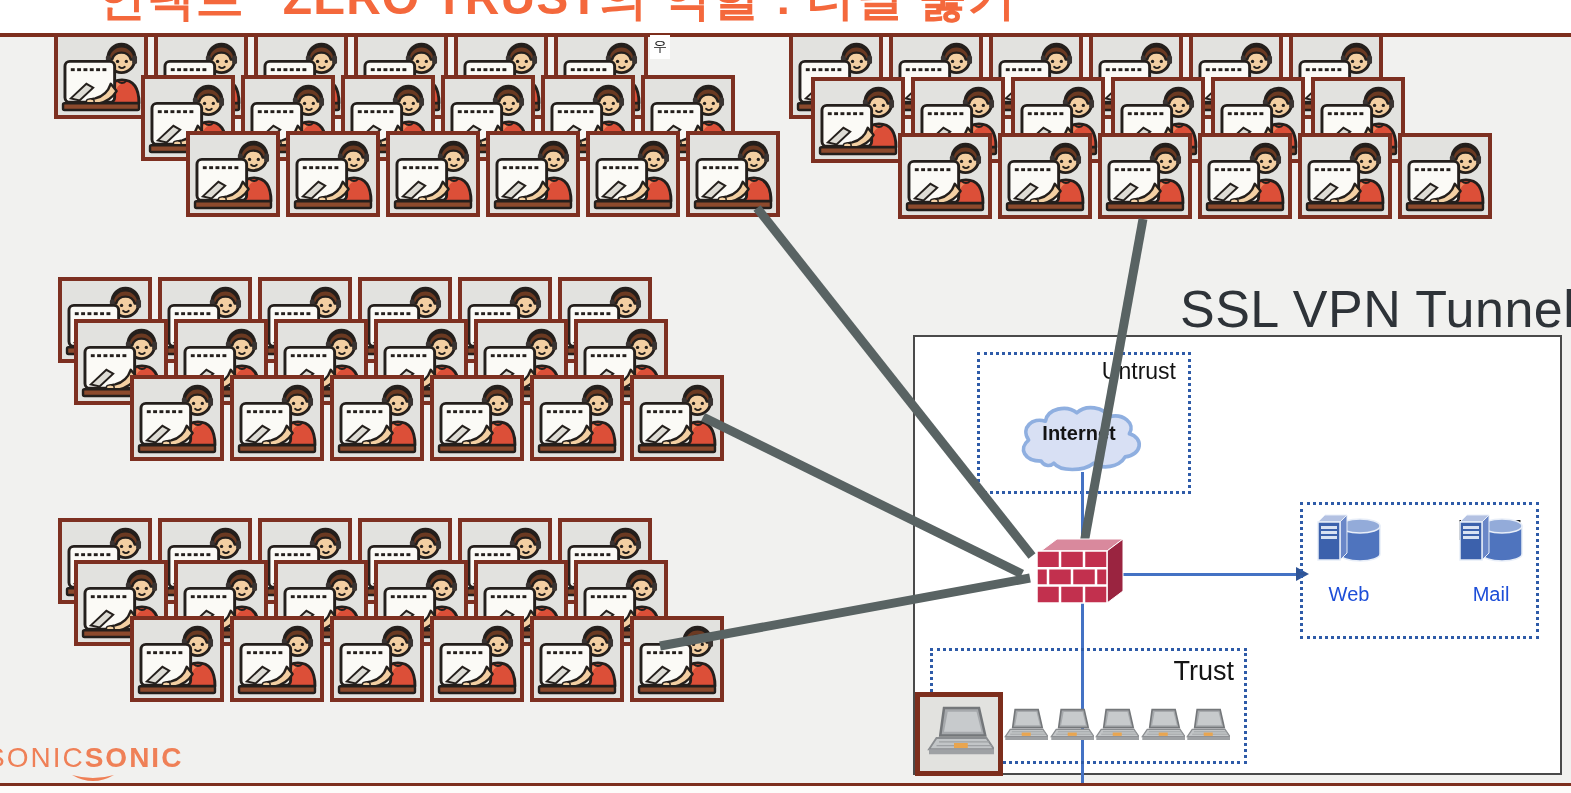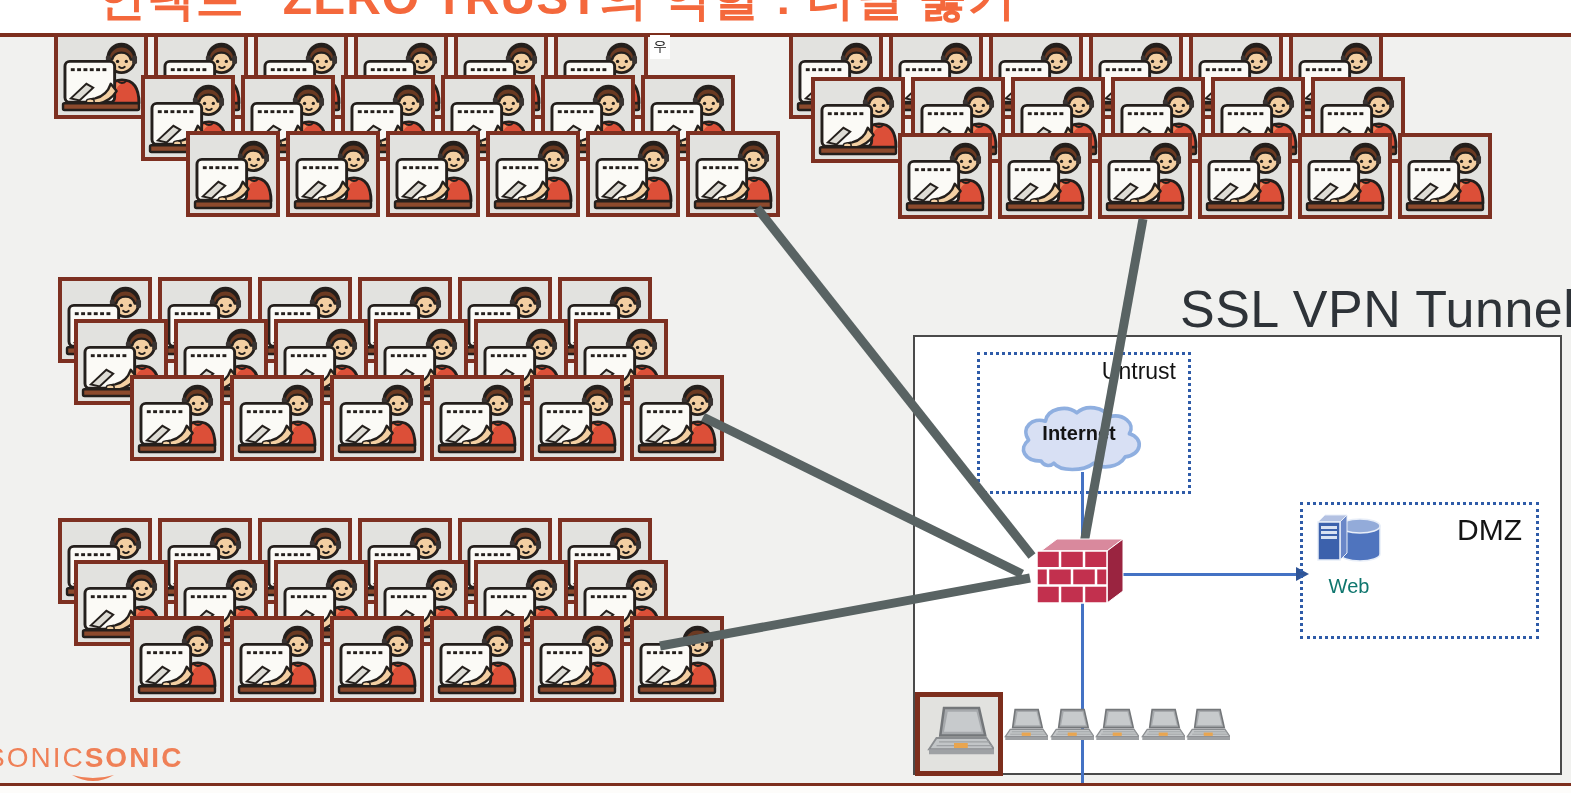--- a/index.html
+++ b/index.html
@@ -35,21 +35,21 @@
   .cloud-label{position:absolute;left:93px;top:85px;width:142px;text-align:center;
             font-size:20px;font-weight:bold;color:#141414;}
 
   .v-line{position:absolute;left:166px;top:135px;width:3px;height:362px;background:#4472C4;}
   .h-line{position:absolute;left:207px;top:236px;width:176px;height:3px;background:#4472C4;}
   .h-arrow{position:absolute;left:381px;top:230px;width:0;height:0;
             border-left:13px solid #2F5496;border-top:7px solid transparent;border-bottom:7px solid transparent;}
 
   .server{position:absolute;top:173px;width:72px;text-align:center;}
   .server svg{width:70px;height:58px;display:block;margin:0 auto;}
-  .server-label{display:block;margin-top:7px;font-size:20px;color:#0f766e;}
+  .server-label{display:block;margin-top:15px;font-size:20px;color:#1d4ed8;}
   .server-0{left:398px;} .server-1{left:470px;} .server-2{left:540px;}
 
   .hl-laptop-box{position:absolute;left:0px;top:355px;width:88px;height:84px;background:#E2E2DF;
             border:5px solid #7D2E1D;box-sizing:border-box;z-index:3;}
   .hl-laptop-box svg{width:70px;height:60px;margin:6px 0 0 4px;}
   .small-laptop{position:absolute;width:46px;height:40px;}
   .small-laptop svg{width:100%;height:100%;}
 
   .firewall{position:absolute;left:1033px;top:535px;width:94px;height:76px;z-index:6;}
   .connections{position:absolute;left:0;top:0;z-index:5;pointer-events:none;}
@@ -502,21 +502,30 @@
 
     <div class="zone zone-dmz">
       <div class="zone-label lbl-dmz">DMZ</div>
     </div>
     <div class="server server-0">
       <svg viewBox="0 0 70 58">
           <use href="#sym-server"></use>
         </svg>
       <span class="server-label">Web</span>
     </div>
-
+    <div class="server server-2">
+      <svg viewBox="0 0 70 58">
+          <use href="#sym-server"></use>
+        </svg>
+      <span class="server-label">Mail</span>
+    </div>
+
+    <div class="zone zone-trust">
+      <div class="zone-label lbl-trust">Trust</div>
+    </div>
     <div class="hl-laptop-box">
       <svg viewBox="0 0 56 44">
           <use href="#sym-laptop"></use>
         </svg>
     </div>
     <div id="small-laptops">
         <div class="small-laptop" style="left: 87px; top: 369px;"><svg viewBox="0 0 56 44">
             <use href="#sym-laptop"></use>
           </svg></div>
         <div class="small-laptop" style="left: 132.5px; top: 369px;"><svg viewBox="0 0 56 44">

